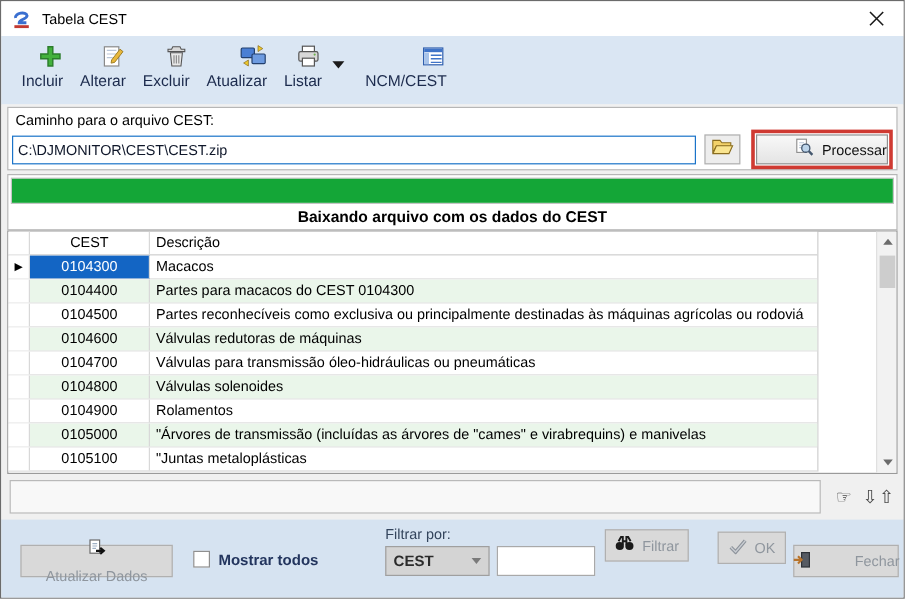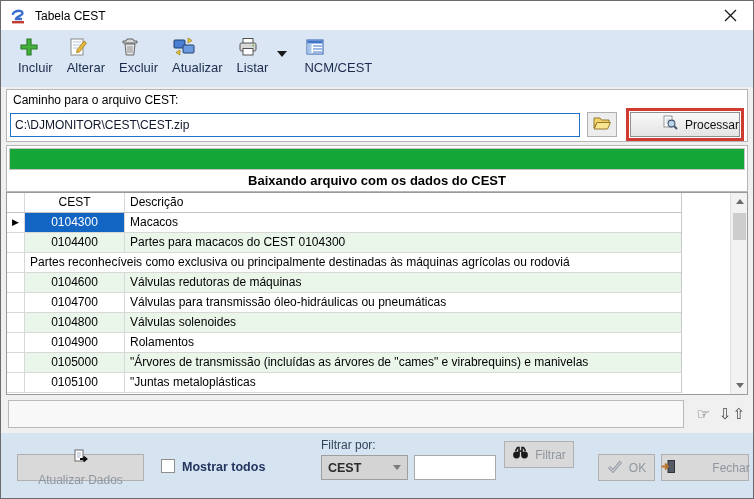--- a/index.html
+++ b/index.html
@@ -9,21 +9,21 @@
     position:relative; width:754px; height:499px;
     border:1px solid #6b6b6b; background:#f0f0f0; overflow:hidden;
   }
   
   .titlebar { height:29px; background:#ffffff; display:flex; align-items:center; padding:0 8px; }
   .app-icon { width:18px; height:18px; display:inline-block; }
   .title-text { margin-left:8px; font-size:12px; color:#000; }
   .close-btn { margin-left:auto; width:30px; height:24px; display:flex; align-items:center; justify-content:center; }
   
   .toolbar { height:57px; background:#dae6f3; display:flex; align-items:flex-start; padding:5px 8px 0 10px; }
-  .tool-btn { display:flex; flex-direction:column; align-items:flex-start; gap:1px; padding:0 7px; color:#1c2b4d; font-size:13px; }
+  .tool-btn { display:flex; flex-direction:column; align-items:flex-end; gap:1px; padding:0 7px; color:#1c2b4d; font-size:13px; }
   .tool-icon { height:24px; display:flex; align-items:center; justify-content:center; }
   .listar-caret { width:0; height:0; border-left:5px solid transparent; border-right:5px solid transparent; border-top:6px solid #1a1a1a; margin:16px 10px 0 2px; }
   
   .content { padding:2px 5px 0 5px; background:#f0f0f0; }
   .path-panel { background:#fff; border:1px solid #b6b6b6; height:53px; padding:2px 3px; }
   .path-label { display:block; margin:1px 0 3px 3px; font-size:12px; color:#000; }
   .path-row { display:flex; align-items:center; height:29px; }
   .path-input { width:570px; height:24px; border:1px solid #1a73c9; padding:0 4px; font:12px "Liberation Sans",sans-serif; color:#0f172a; outline:none; }
   .folder-btn { width:30px; height:25px; margin-left:7px; background:#ededed; border:1px solid #b0b0b0; display:flex; align-items:center; justify-content:center; }
   .red-wrap { margin-left:9px; border:3px solid #cf3a32; padding:1px; background:transparent; }
@@ -59,21 +59,21 @@
   .bottom-panel { position:relative; height:67px; background:#d6e3f1; }
   .filter-label { position:absolute; left:320px; top:5px; font-size:12px; color:#33445c; }
   .gbtn { position:absolute; background:#d9d9d9; border:1px solid #b0b0b0; display:flex; align-items:center; justify-content:center; gap:6px; font-size:12px; color:#8f969e; }
   .btn-atualizar { left:16px; top:21px; width:127px; height:27px;flex-direction:column; }
   .cb-box { position:absolute; left:160px; top:26px; width:14px; height:14px; background:#fff; border:1px solid #8f8f8f; }
   .cb-label { position:absolute; left:181px; top:27px; font-size:12.5px; font-weight:bold; color:#23355e; }
   .combo { position:absolute; left:320px; top:22px; width:87px; height:25px; background:#d4d4d4; border:1px solid #9f9f9f; display:flex; align-items:center; padding:0 6px; font-weight:bold; color:#2b2b2b; font-size:12.5px; }
   .combo-caret { margin-left:auto; width:0;height:0;border-left:4px solid transparent;border-right:4px solid transparent;border-top:5px solid #7a7a7a; }
   .filter-input { position:absolute; left:413px; top:22px; width:82px; height:25px; border:1px solid #a9a9a9; background:#fff; font:12px "Liberation Sans",sans-serif; padding:0 4px; }
   .btn-filtrar { left:503px; top:8px; width:70px; height:27px; }
-  .btn-ok { left:597px; top:21px; width:57px; height:27px; }
+  .btn-ok { left:597px; top:10px; width:57px; height:27px; }
   .btn-fechar { left:660px; top:21px; width:88px; height:27px;gap:36px; }
 </style>
 </head>
 <body>
 
 <div class="window">
 
   <div class="titlebar">
     <span class="app-icon">
       <svg width="18" height="18" viewBox="0 0 18 18">
@@ -205,20 +205,21 @@
           <span class="c-cest">0104300</span>
           <span class="c-desc">Macacos</span>
         </div>
         <div class="g-row row-green">
           <span class="c-ind"></span>
           <span class="c-cest">0104400</span>
           <span class="c-desc">Partes para macacos do CEST 0104300</span>
         </div>
         <div class="g-row">
           <span class="c-ind"></span>
+          <span class="c-cest">0104500</span>
           <span class="c-desc">Partes reconhecíveis como exclusiva ou principalmente destinadas às máquinas agrícolas ou rodoviá</span>
         </div>
         <div class="g-row row-green">
           <span class="c-ind"></span>
           <span class="c-cest">0104600</span>
           <span class="c-desc">Válvulas redutoras de máquinas</span>
         </div>
         <div class="g-row">
           <span class="c-ind"></span>
           <span class="c-cest">0104700</span>

